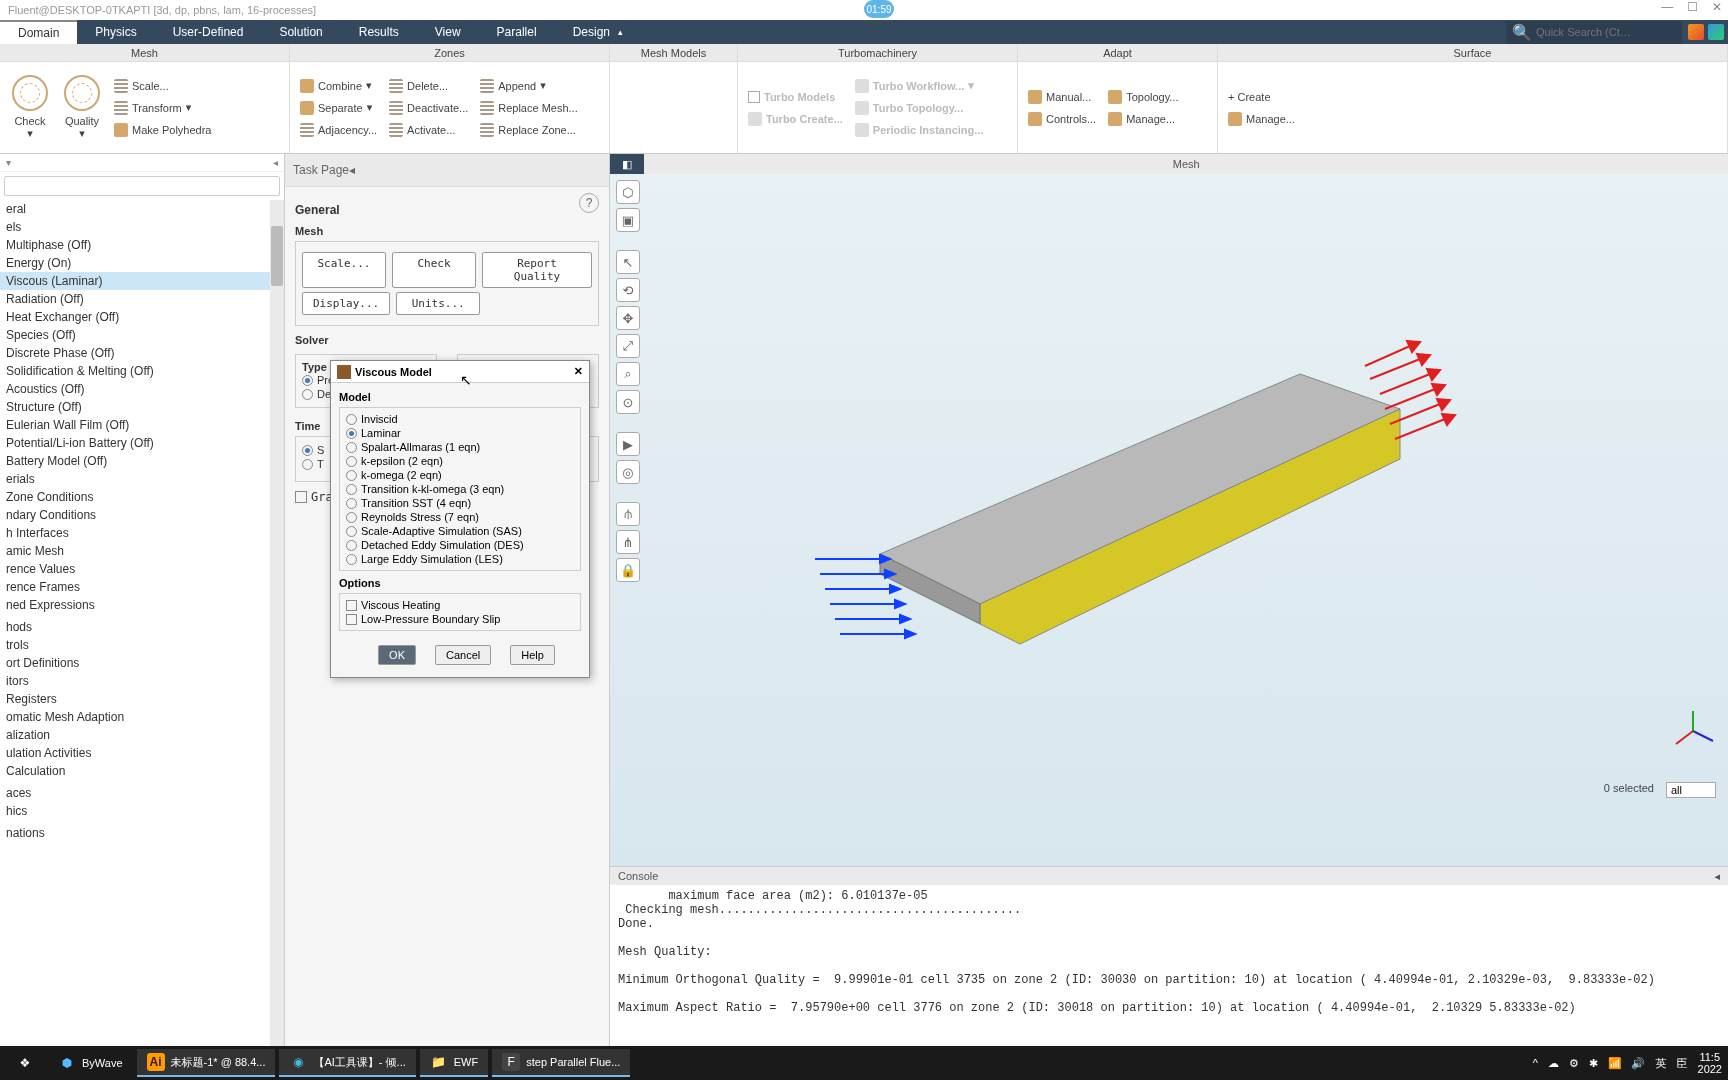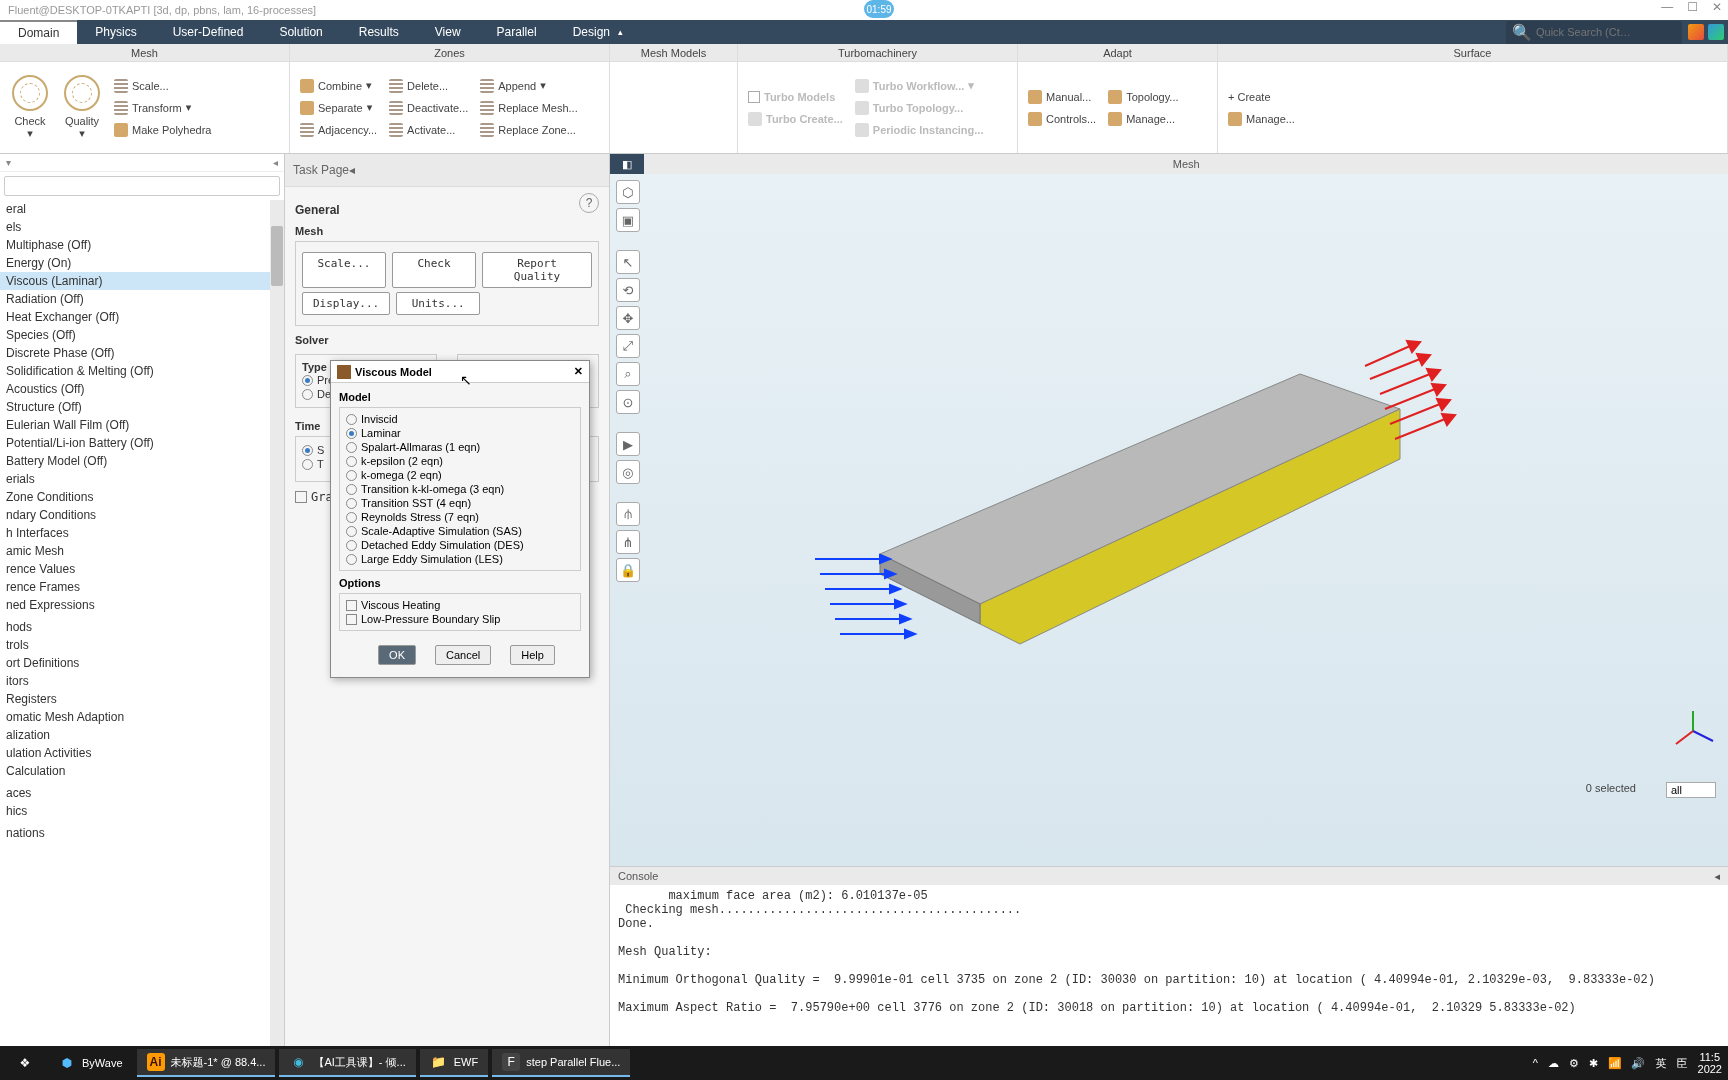--- a/index.html
+++ b/index.html
@@ -72,21 +72,21 @@
 .viewport .vhead { height: 20px; background: #eaeaea; display: flex; align-items: center; font-size: 11px; color: #555; }
 .viewport .vhead .vtab { padding: 0 12px; height: 100%; display: flex; align-items: center; background: #34495e; color: #fff; }
 .viewport .vhead .vtab2 { padding: 0 12px; }
 .viewport .canvas { flex: 1; background: linear-gradient(180deg,#e8f1f5,#d8e6ee); position: relative; overflow: hidden; }
 .viewport .toolcol { position: absolute; left: 6px; top: 6px; display: flex; flex-direction: column; gap: 4px; }
 .viewport .toolcol .tb { width: 24px; height: 24px; border: 1px solid #aaa; background: #fff; border-radius: 3px; display: flex; align-items: center; justify-content: center; font-size: 13px; color: #666; cursor: pointer; }
 .viewport .toolcol .gap { height: 10px; }
 .viewport .geometry { position: absolute; left: 150px; top: 100px; width: 720px; height: 440px; }
 .viewport .triad { position: absolute; right: 10px; bottom: 110px; width: 50px; height: 50px; }
 .viewport .selinfo { position: absolute; right: 12px; bottom: 68px; font-size: 11px; color: #444; display: flex; align-items: flex-start; gap: 12px; }
-.viewport .selinfo input { border: 1px solid #aaa; padding: 1px 4px; font-size: 11px; width: 50px; margin-left: 18px; }
+.viewport .selinfo input { border: 1px solid #aaa; padding: 1px 4px; font-size: 11px; width: 50px; }
 
 
 .console { height: 180px; background: #fff; border-top: 1px solid #ccc; display: flex; flex-direction: column; }
 .console .chead { height: 18px; background: #eaeaea; padding: 0 8px; font-size: 11px; color: #555; display: flex; align-items: center; justify-content: space-between; }
 .console pre { flex: 1; padding: 4px 8px; font-family: 'Courier New', monospace; font-size: 12px; color: #333; overflow: auto; white-space: pre-wrap; }
 
 
 .dialog { position: absolute; left: 330px; top: 360px; width: 260px; background: #f5f5f5; border: 1px solid #888; box-shadow: 2px 2px 8px rgba(0,0,0,.3); }
 .dialog .dtitle { height: 22px; background: #fff; display: flex; align-items: center; padding: 0 6px; font-size: 11px; font-weight: bold; justify-content: space-between; border-bottom: 1px solid #ccc; }
 .dialog .dtitle .dico { width: 14px; height: 14px; background: #8b5a2b; margin-right: 4px; }

